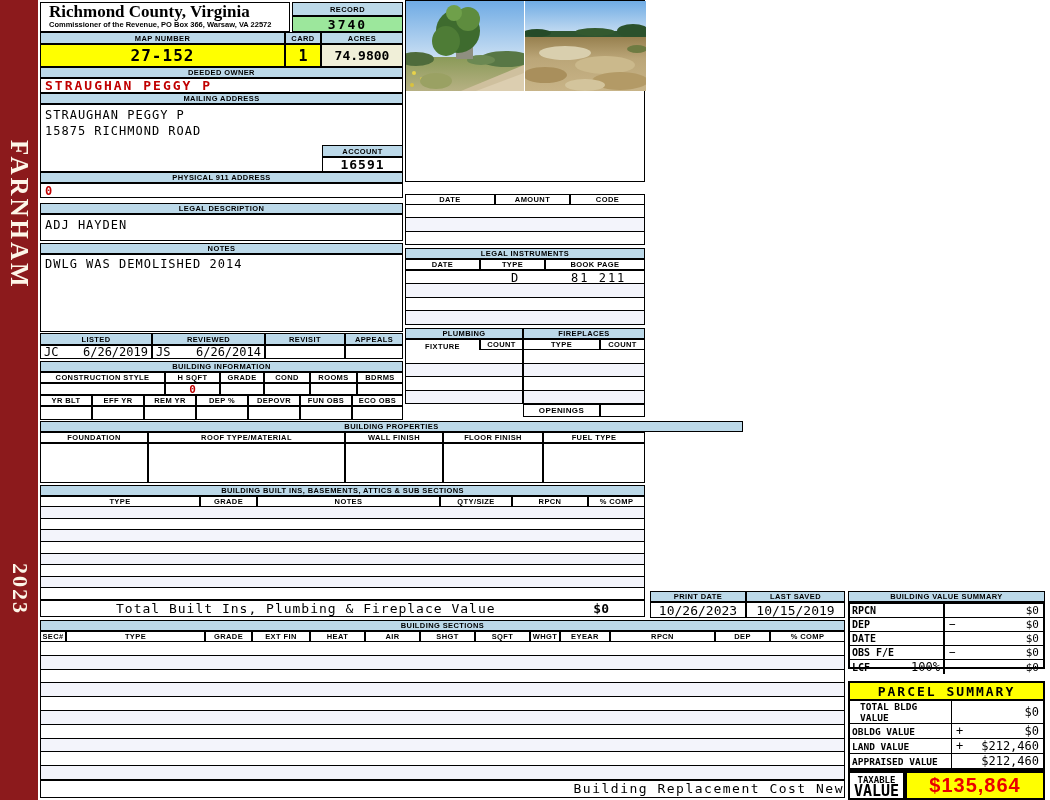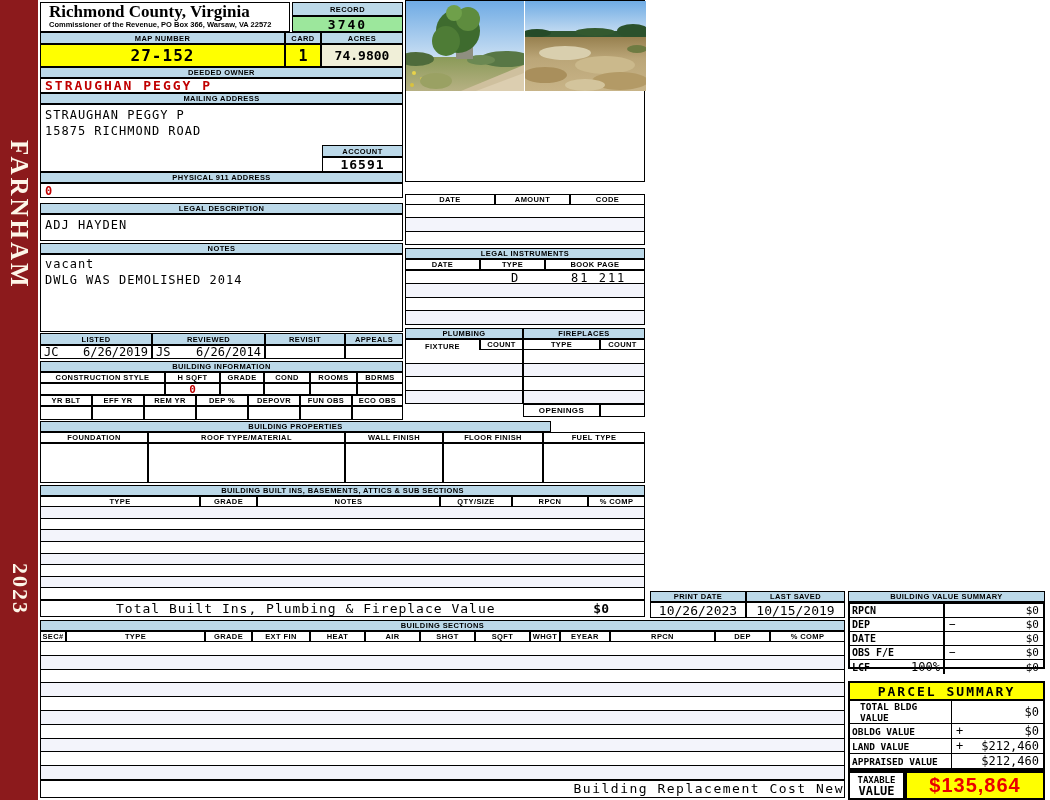--- a/index.html
+++ b/index.html
@@ -54,21 +54,20 @@
 <div class="abs cell mono center" style="left:322px;top:157px;width:81px;height:15px;font-weight:bold;font-size:13px;letter-spacing:1px">16591</div>
 
 <div class="abs band" style="left:40px;top:172px;width:363px;height:11px">PHYSICAL 911 ADDRESS</div>
 <div class="abs cell mono vcenter red" style="left:40px;top:183px;width:363px;height:15px;font-weight:bold;font-size:12px;padding-left:4px">0</div>
 
 <div class="abs band" style="left:40px;top:203px;width:363px;height:11px">LEGAL DESCRIPTION</div>
 <div class="abs cell mono" style="left:40px;top:214px;width:363px;height:27px;font-size:12px;letter-spacing:1px;padding:3px 0 0 4px">ADJ HAYDEN</div>
 
 <div class="abs band" style="left:40px;top:243px;width:363px;height:11px">NOTES</div>
 <div class="abs cell" style="left:40px;top:254px;width:363px;height:78px">
-  <div class="mono" style="font-size:12px;letter-spacing:1px;padding:2px 0 0 4px">vacant</div>
   <div class="mono" style="font-size:12px;letter-spacing:1px;padding:2px 0 0 4px">DWLG WAS DEMOLISHED 2014</div>
 </div>
 
 <div class="abs band" style="left:40px;top:333px;width:112px;height:12px">LISTED</div>
 <div class="abs band" style="left:152px;top:333px;width:113px;height:12px">REVIEWED</div>
 <div class="abs band" style="left:265px;top:333px;width:80px;height:12px">REVISIT</div>
 <div class="abs band" style="left:345px;top:333px;width:58px;height:12px">APPEALS</div>
 <div class="abs cell mono vcenter" style="left:40px;top:345px;width:112px;height:14px;font-size:12px;justify-content:space-between;padding:0 3px">
   <span>JC</span>
   <span>6/26/2019</span>
@@ -207,21 +206,21 @@
 </div>
 <div class="abs rowstack" style="left:523px;top:350px;width:122px;height:54px">
   <div></div>
   <div class="alt"></div>
   <div></div>
   <div class="alt"></div>
 </div>
 <div class="abs band" style="left:523px;top:404px;width:77px;height:13px;background:#fff;font-size:8px">OPENINGS</div>
 <div class="abs cell" style="left:600px;top:404px;width:45px;height:13px"></div>
 
-<div class="abs band" style="left:40px;top:421px;width:511px;height:11px">BUILDING PROPERTIES</div>
+<div class="abs band" style="left:40px;top:421px;width:703px;height:11px">BUILDING PROPERTIES</div>
 <div class="abs band" style="left:40px;top:432px;width:108px;height:11px;background:#fff">FOUNDATION</div>
 <div class="abs band" style="left:148px;top:432px;width:197px;height:11px;background:#fff">ROOF TYPE/MATERIAL</div>
 <div class="abs band" style="left:345px;top:432px;width:98px;height:11px;background:#fff">WALL FINISH</div>
 <div class="abs band" style="left:443px;top:432px;width:100px;height:11px;background:#fff">FLOOR FINISH</div>
 <div class="abs band" style="left:543px;top:432px;width:102px;height:11px;background:#fff">FUEL TYPE</div>
 <div class="abs cell" style="left:40px;top:443px;width:108px;height:40px"></div>
 <div class="abs cell" style="left:148px;top:443px;width:197px;height:40px"></div>
 <div class="abs cell" style="left:345px;top:443px;width:98px;height:40px"></div>
 <div class="abs cell" style="left:443px;top:443px;width:100px;height:40px"></div>
 <div class="abs cell" style="left:543px;top:443px;width:102px;height:40px"></div>
@@ -370,15 +369,15 @@
   <div style="flex:1;display:flex">
     <div class="mono vcenter" style="width:102px;border-right:1px solid #000;font-weight:bold;font-size:9.5px;padding-left:2px">DEFERRED VALUE</div>
     <div class="mono vcenter" style="flex:1;font-size:12px;justify-content:space-between;padding:0 4px">
         <span>−</span>
         <span>$76,596</span>
       </div>
   </div>
 </div>
 <div class="abs cell" style="left:848px;top:771px;width:57px;height:29px;border-width:2px;display:flex;flex-direction:column;align-items:center;justify-content:center">
   <div class="mono" style="font-weight:bold;font-size:9px;line-height:11px">TAXABLE</div>
-  <div class="mono" style="font-weight:bold;font-size:12px;line-height:11px">VALUE</div>
+  <div class="mono" style="font-weight:bold;font-size:15px;line-height:11px">VALUE</div>
 </div>
 <div class="abs cell center" style="left:905px;top:771px;width:140px;height:29px;background:var(--highlight-yellow,#FF0);border-width:2px;font-weight:bold;font-size:20px;color:var(--taxable-red,#E90000);letter-spacing:1px">$135,864</div>
 
 </body></html>

